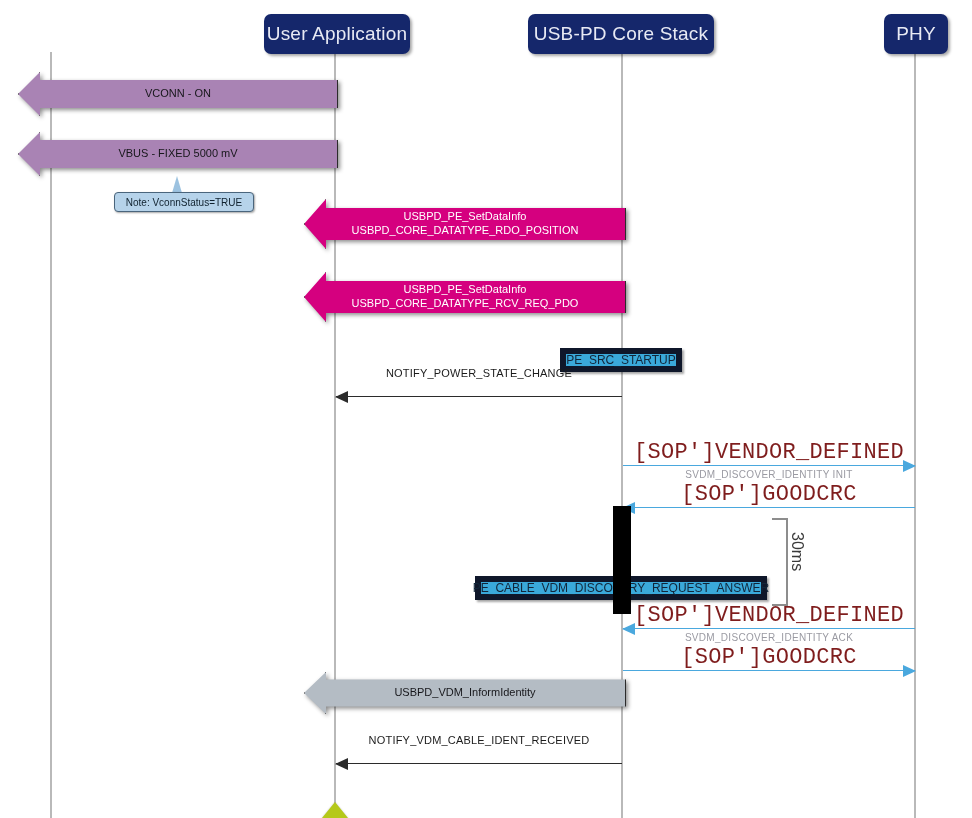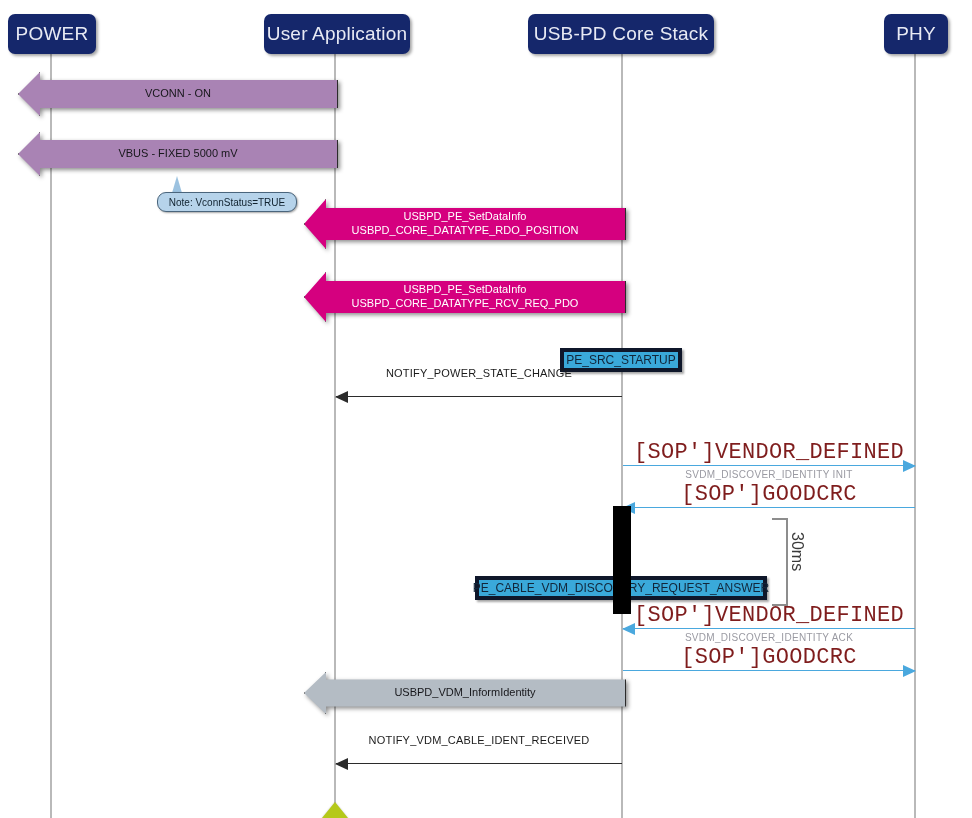--- a/index.html
+++ b/index.html
@@ -38,33 +38,33 @@
     clip-path:polygon(0% 50%, 22px 0%, 22px 18%, 100% 18%, 100% 82%, 22px 82%, 22px 100%);
   }
   .ba-purple .shape{background:#a983b4;}
   .ba-magenta .shape{background:#d5007f;}
   .ba-gray    .shape{background:#b4bcc4;}
   .lbl-dark{color:#17171b;font-size:11px;}
   .lbl-light{color:#ffffff;font-size:11px;}
 
   
   .statebox{
-    position:absolute;background:#3aa9da;border:4px solid #0f172a;
+    position:absolute;background:#3aa9da;border:6px solid #0f172a;
     box-shadow:2px 2px 2px rgba(0,0,0,.35);
     color:#12263a;font-size:12px;white-space:nowrap;
     display:flex;align-items:center;justify-content:center;
     padding:3px 9px;box-sizing:border-box;
   }
 
   
   .note{
     position:absolute;background:#b6d3ea;border:1px solid #4a657c;
-    border-radius:9px;box-shadow:1px 1px 2px rgba(0,0,0,.35);
+    border-radius:4px;box-shadow:1px 1px 2px rgba(0,0,0,.35);
     color:#10222f;font-size:10px;white-space:nowrap;
-    padding:2px 5px;box-sizing:border-box;margin-left:43px;
+    padding:2px 5px;box-sizing:border-box;
   }
   .note-tail{position:absolute;}
 
   
   .msg{position:absolute;height:0;border-top:1.5px solid #2b2b2b;}
   .msg .tip{position:absolute;top:-6px;width:0;height:0;}
   .msg.toleft  .tip{left:-1px;border-top:6px solid transparent;border-bottom:6px solid transparent;border-right:13px solid #2b2b2b;}
   .msg .cap{
     position:absolute;bottom:18px;width:100%;text-align:center;
     color:#1b1b1b;font-size:11px;white-space:nowrap;letter-spacing:.2px;
@@ -103,23 +103,20 @@
   }
 </style>
 </head>
 <body>
 
 <div id="canvas">
     <div class="lifeline" style="left: 50px;"></div>
     <div class="lifeline" style="left: 334px;"></div>
     <div class="lifeline" style="left: 621px;"></div>
     <div class="lifeline" style="left: 914px;"></div>
-    <div class="actor" style="left: 8px; width: 88px;">
-      <span>POWER</span>
-    </div>
     <div class="actor" style="left: 528px; width: 186px;">
       <span>USB-PD Core Stack</span>
     </div>
     <div class="actor" style="left: 264px; width: 146px;">
       <span>User Application</span>
     </div>
     <div class="actor" style="left: 884px; width: 64px;">
       <span>PHY</span>
     </div>
     <div class="blockarrow left ba-purple" style="left: 18px; top: 72px; width: 320px; height: 44px;">

